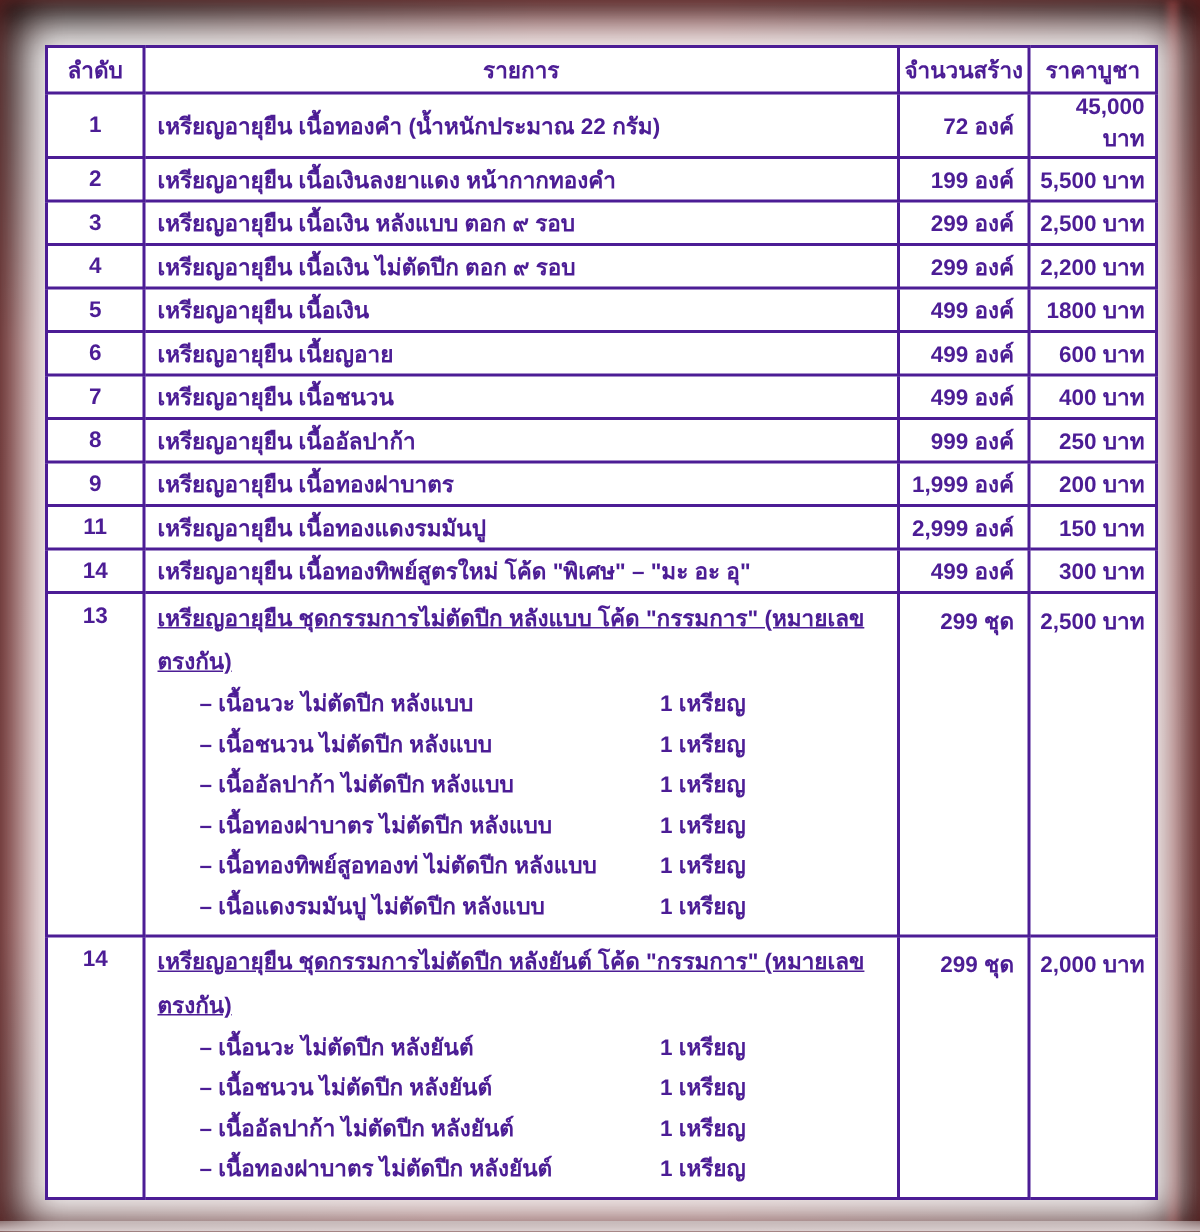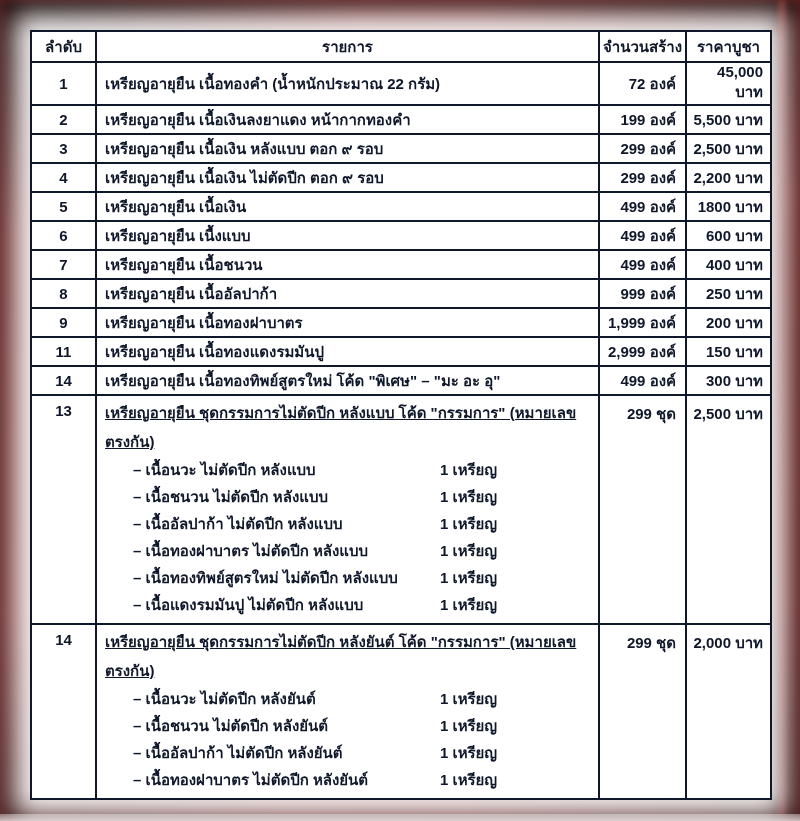--- a/index.html
+++ b/index.html
@@ -37,21 +37,21 @@
     background:#ffffff;
     box-shadow:0 0 26px 16px rgba(255,255,255,.95);
   }
 
   table.price-table { border-collapse:collapse; width:740px; table-layout:fixed; background:#fff; }
   table.price-table col.w-no    { width:65px; }
   table.price-table col.w-item  { width:503px; }
   table.price-table col.w-qty   { width:87px; }
   table.price-table col.w-price { width:85px; }
 
-  th, td { border:2px solid #0f172a; color:#0f172a; font-weight:bold; font-size:15px; }
+  th, td { border:2px solid #4c1d95; color:#4c1d95; font-weight:bold; font-size:15px; }
   thead th { height:31px; text-align:center; font-size:15px; padding:2px 2px; vertical-align:middle; }
 
   tbody td { height:29px; vertical-align:middle; }
   td.c-no    { text-align:center; }
   td.c-item  { text-align:left; padding-left:8px; padding-right:0; }
   td.c-qty   { text-align:right; padding-right:9px;border-radius:21px; }
   td.c-price { text-align:right; padding-right:7px; }
 
   tr.row-multi td { vertical-align:top; }
   tr.row-multi td.c-no    { padding-top:6px; }
@@ -109,21 +109,21 @@
         <td class="c-price">2,200 บาท</td>
       </tr>
       <tr>
         <td class="c-no">5</td>
         <td class="c-item">เหรียญอายุยืน เนื้อเงิน</td>
         <td class="c-qty">499 องค์</td>
         <td class="c-price">1800 บาท</td>
       </tr>
       <tr>
         <td class="c-no">6</td>
-        <td class="c-item">เหรียญอายุยืน เนื้งแบบ</td>
+        <td class="c-item">เหรียญอายุยืน เนื้ยญอาย</td>
         <td class="c-qty">499 องค์</td>
         <td class="c-price">600 บาท</td>
       </tr>
       <tr>
         <td class="c-no">7</td>
         <td class="c-item">เหรียญอายุยืน เนื้อชนวน</td>
         <td class="c-qty">499 องค์</td>
         <td class="c-price">400 บาท</td>
       </tr>
       <tr>
@@ -165,21 +165,21 @@
           </div>
           <div class="sub-line">
             <span class="sub-label">– เนื้ออัลปาก้า ไม่ตัดปีก หลังแบบ</span>
             <span class="sub-amount">1 เหรียญ</span>
           </div>
           <div class="sub-line">
             <span class="sub-label">– เนื้อทองฝาบาตร ไม่ตัดปีก หลังแบบ</span>
             <span class="sub-amount">1 เหรียญ</span>
           </div>
           <div class="sub-line">
-            <span class="sub-label">– เนื้อทองทิพย์สูตรใหม่ ไม่ตัดปีก หลังแบบ</span>
+            <span class="sub-label">– เนื้อทองทิพย์สูอทองท่ ไม่ตัดปีก หลังแบบ</span>
             <span class="sub-amount">1 เหรียญ</span>
           </div>
           <div class="sub-line">
             <span class="sub-label">– เนื้อแดงรมมันปู ไม่ตัดปีก หลังแบบ</span>
             <span class="sub-amount">1 เหรียญ</span>
           </div>
         </td>
         <td class="c-qty">299 ชุด</td>
         <td class="c-price">2,500 บาท</td>
       </tr>

